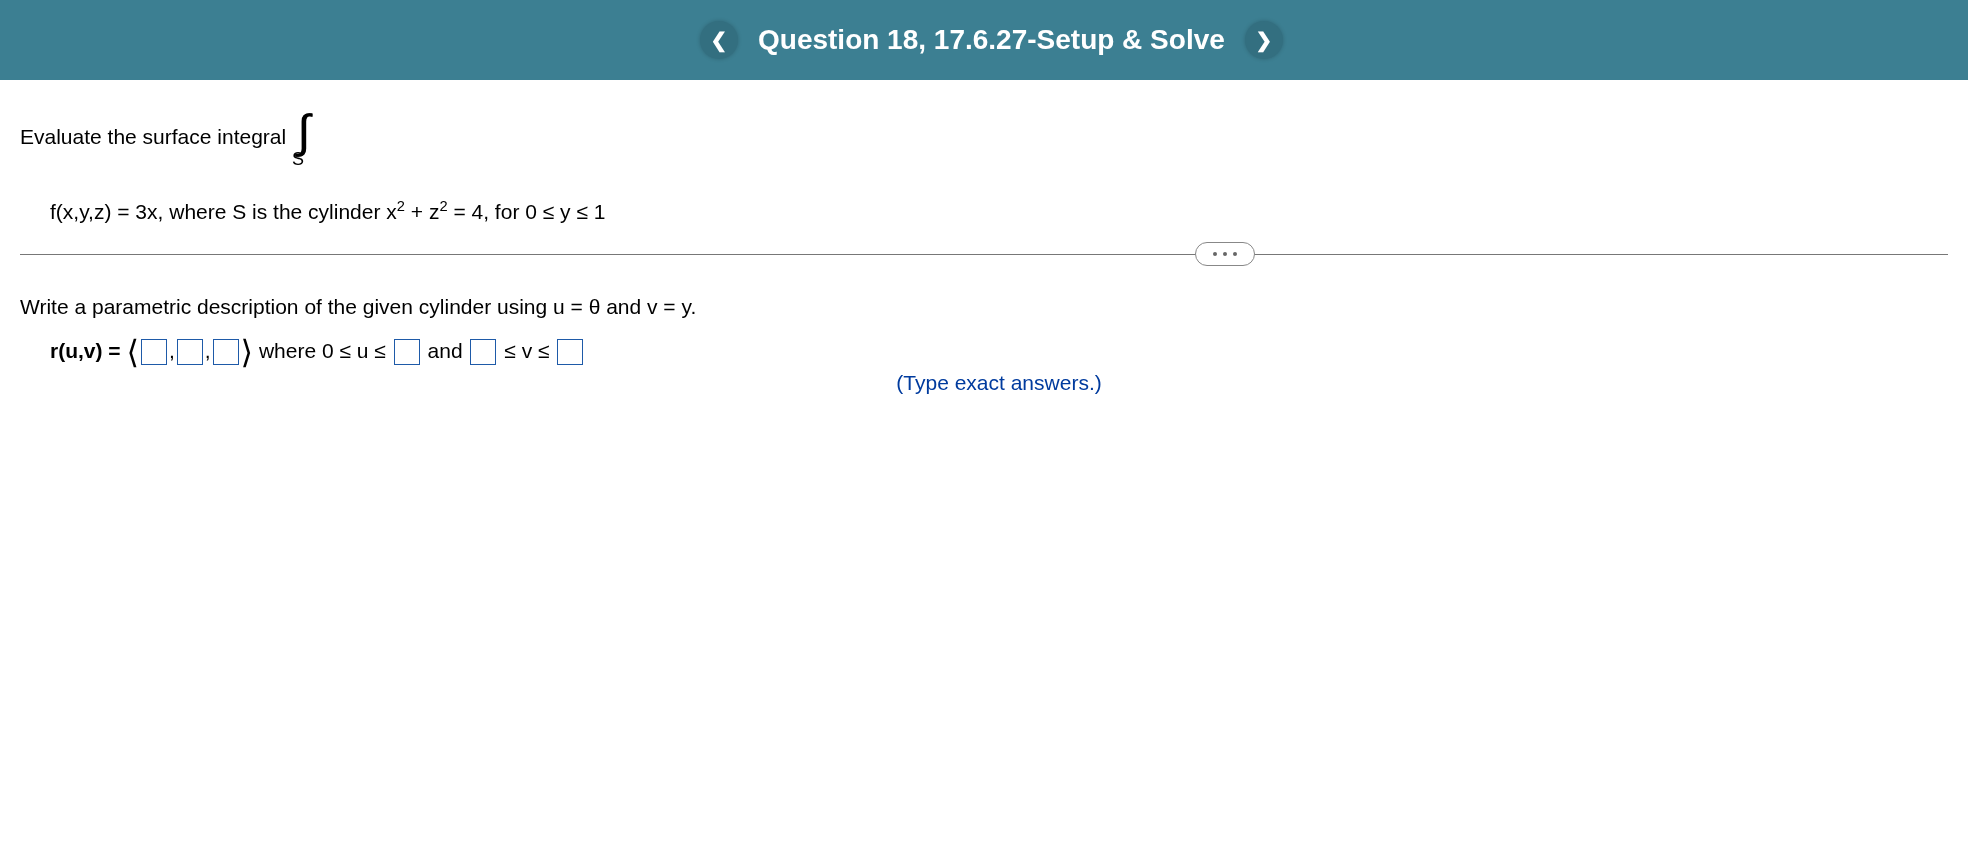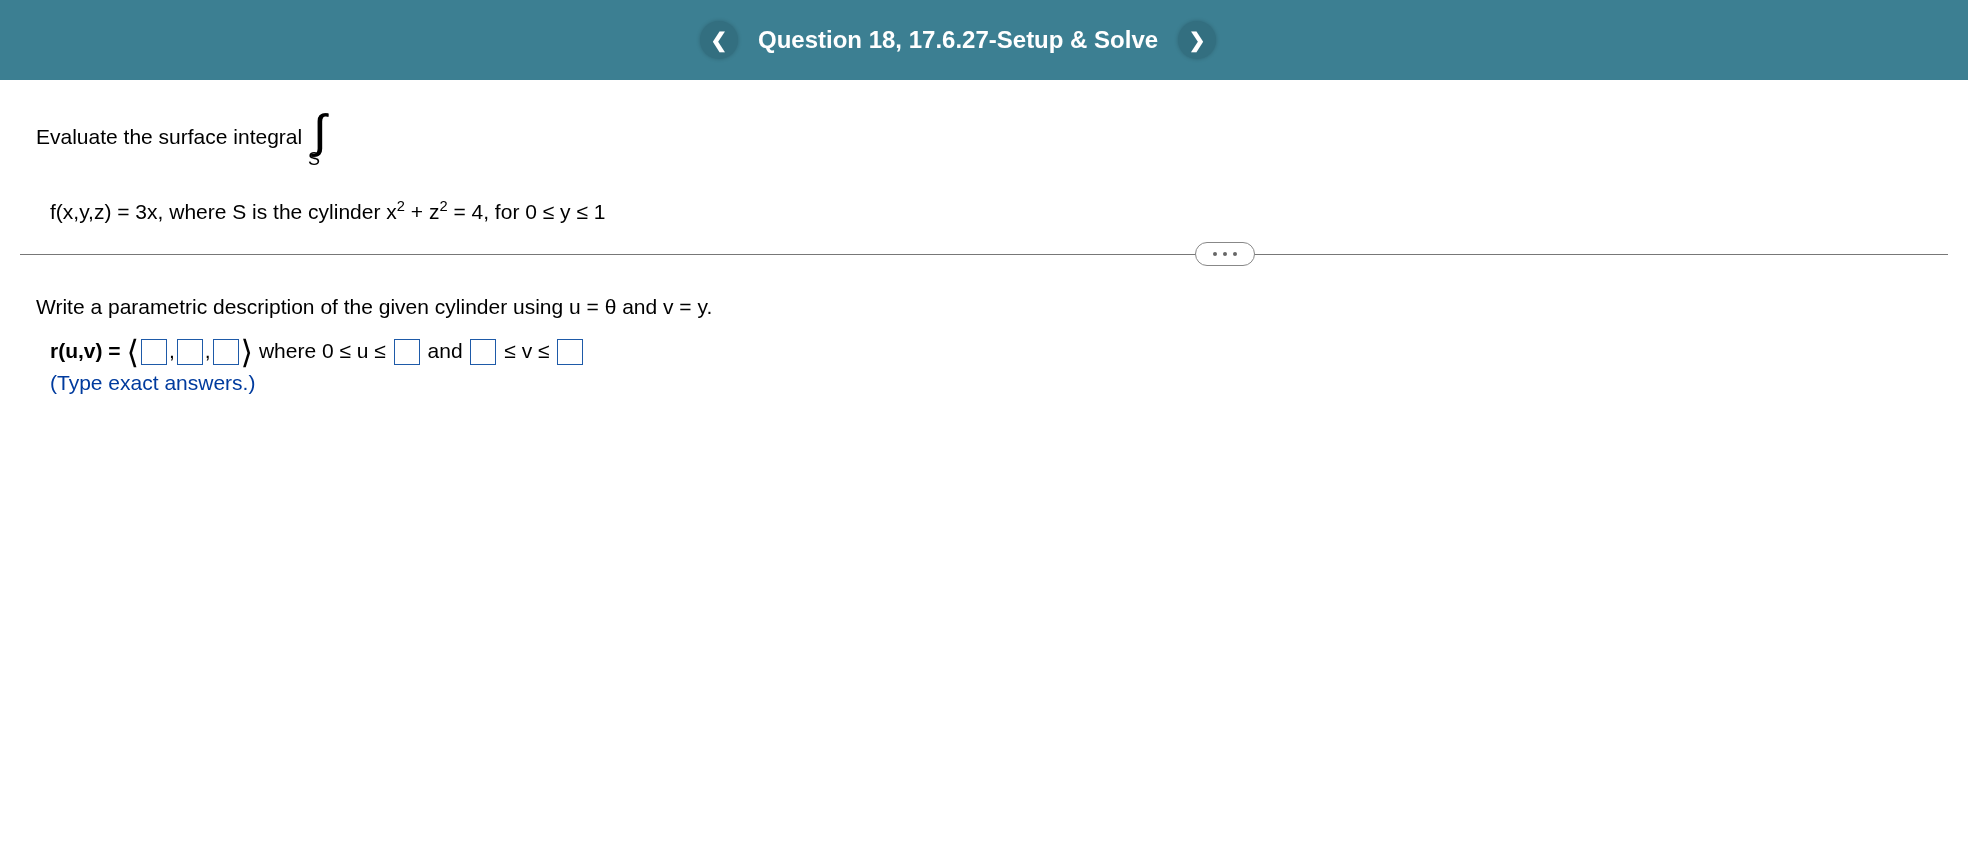--- a/index.html
+++ b/index.html
@@ -34,21 +34,21 @@
     cursor: pointer;
     box-shadow: 0 0 4px rgba(0,0,0,0.2);
   }
   .header-center {
     text-align: center;
     flex: 0 0 auto;
     margin: 0 20px;
   }
   .qtitle {
     font-weight: bold;
-    font-size: 24px;
+    font-size: 28px;
   }
   .qpart {
     font-size: 19px;
     margin-top: 2px;
   }
   .header-right {
     position: absolute;
     right: 0;
     top: 0;
     height: 100%;
@@ -65,21 +65,21 @@
     height: 20px;
     border: 3px solid #fff;
     border-radius: 50%;
     vertical-align: middle;
     margin-right: 8px;
   }
   .header-pad-left { flex: 0 0 700px; }
   .content {
     padding: 20px 20px 0 20px;
   }
-  .para { margin: 8px 16px; }
+  .para { margin: 8px 0; }
   .indent { margin-left: 30px; }
   .integral-wrap {
     display: inline-flex;
     flex-direction: column;
     align-items: center;
     vertical-align: middle;
     line-height: 1;
   }
   .integral-sym {
     font-size: 46px;
@@ -133,20 +133,21 @@
     margin: 0 2px;
   }
   .bracket {
     font-size: 32px;
     vertical-align: middle;
     line-height: 0;
   }
   .hint {
     color: #003b9e;
     margin-top: 6px;
+    text-align: center;
   }
   .answer-row { margin-top: 20px; }
 </style>
 </head>
 <body>
 
 <div class="header">
   <div class="header-pad-left"></div>
   <div class="nav-btn">
     <span>❮</span>

